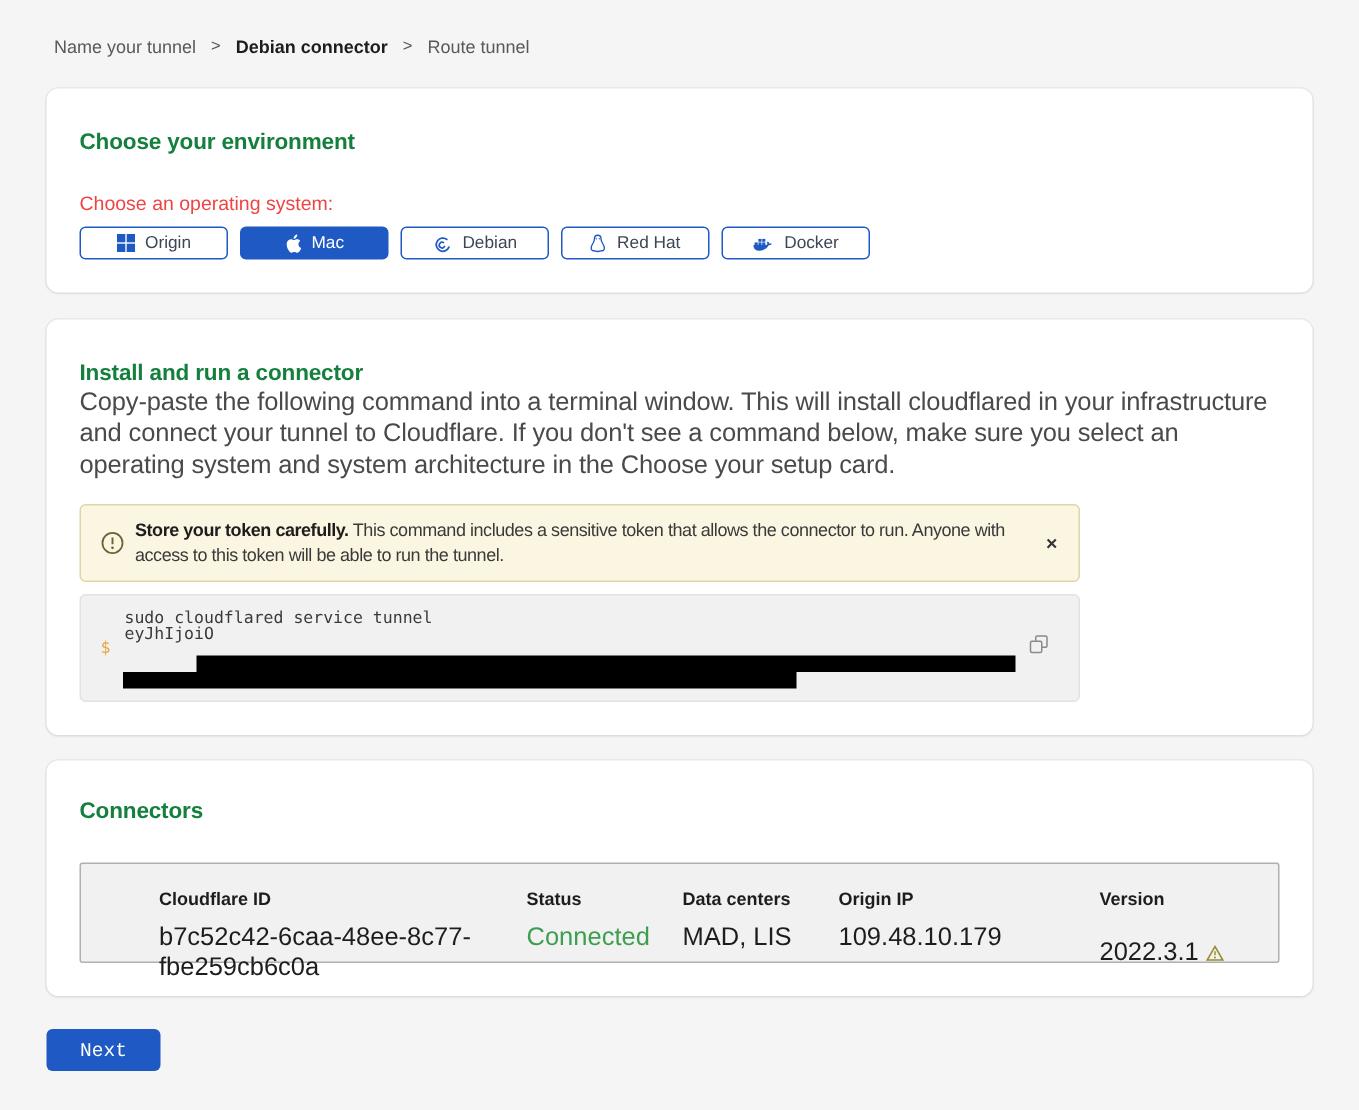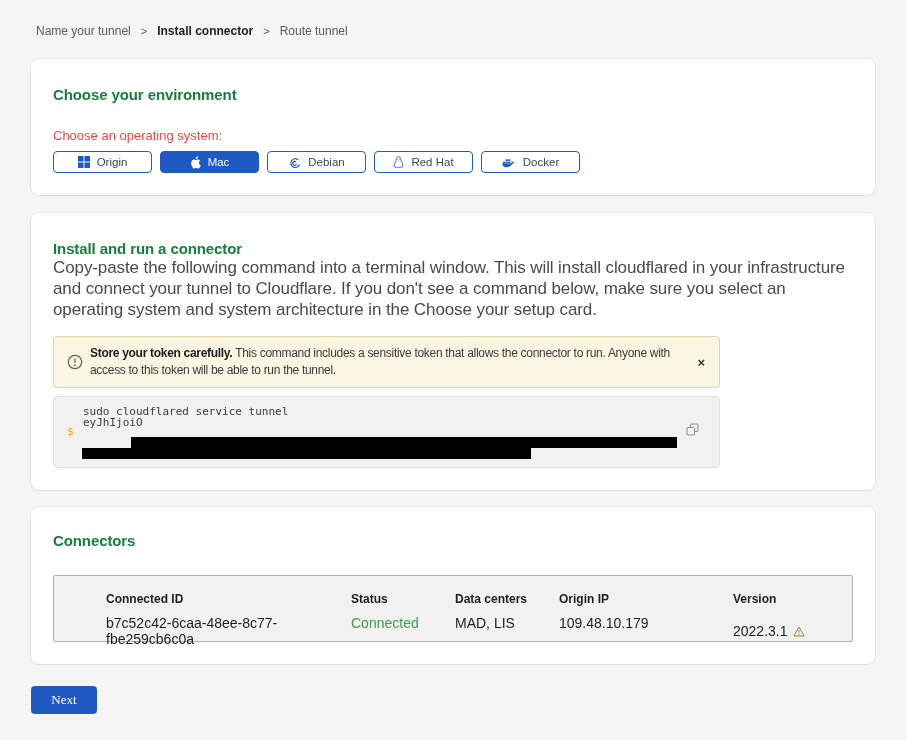--- a/index.html
+++ b/index.html
@@ -96,48 +96,48 @@
   .card-connectors h2 { margin-bottom:26px; }
   .conn-table {
     width:800px; height:67px;
     background:#f1f1f1;
     border:1px solid #b0b0b0;
     border-radius:2px;
     padding:16px 0 0 52px;
   }
   .t-row { display:flex; }
   .t-row.head { font-size:12px; font-weight:bold; color:#1d1d1d; margin-bottom:9px; }
-  .t-row.vals { font-size:14px; color:#1d1d1d; }
+  .t-row.vals { font-size:17px; color:#1d1d1d; }
   .t-col1 { width:245px; } .t-col2 { width:104px; } .t-col3 { width:104px; }
   .t-col4 { width:174px; } .t-col5 { flex:1; }
   .status-connected { color:var(--status-green); }
   .version-cell { display:flex; align-items:center; gap:5px; }
   .version-warning { color:var(--version-warning); display:flex; }
 
   
   .next-btn {
     margin:22px 0 0 31px;
-    width:66px; height:28px;
+    width:76px; height:28px;
     background:var(--accent-blue);
     border:none; border-radius:4px;
     color:#fff; font-size:13px;
-    font-family:Liberation Serif, serif;
+    font-family:Liberation Mono, monospace;
     cursor:pointer;
   }
 </style>
 </head>
 <body>
 
 
 
 
 <nav class="breadcrumb">
   <span class="crumb">Name your tunnel</span>
   <span class="sep">&gt;</span>
-  <span class="crumb crumb-active">Install connector</span>
+  <span class="crumb crumb-active">Debian connector</span>
   <span class="sep">&gt;</span>
   <span class="crumb">Route tunnel</span>
 </nav>
 
 <div class="container">
 
   <section class="card card-env">
     <h2>Choose your environment</h2>
     <div class="os-label">Choose an operating system:</div>
     <div class="os-row">
@@ -231,21 +231,21 @@
             <rect x="1" y="4.5" width="7.5" height="7.5" rx="1" fill="#f1f1f1" stroke="currentColor"></rect>
           </svg>
       </button>
     </div>
   </section>
 
   <section class="card card-connectors">
     <h2>Connectors</h2>
     <div class="conn-table">
       <div class="t-row head">
-        <div class="t-col1">Connected ID</div>
+        <div class="t-col1">Cloudflare ID</div>
         <div class="t-col2">Status</div>
         <div class="t-col3">Data centers</div>
         <div class="t-col4">Origin IP</div>
         <div class="t-col5">Version</div>
       </div>
       <div class="t-row vals">
         <div class="t-col1">b7c52c42-6caa-48ee-8c77-fbe259cb6c0a</div>
         <div class="t-col2 status-connected">Connected</div>
         <div class="t-col3">MAD, LIS</div>
         <div class="t-col4">109.48.10.179</div>

